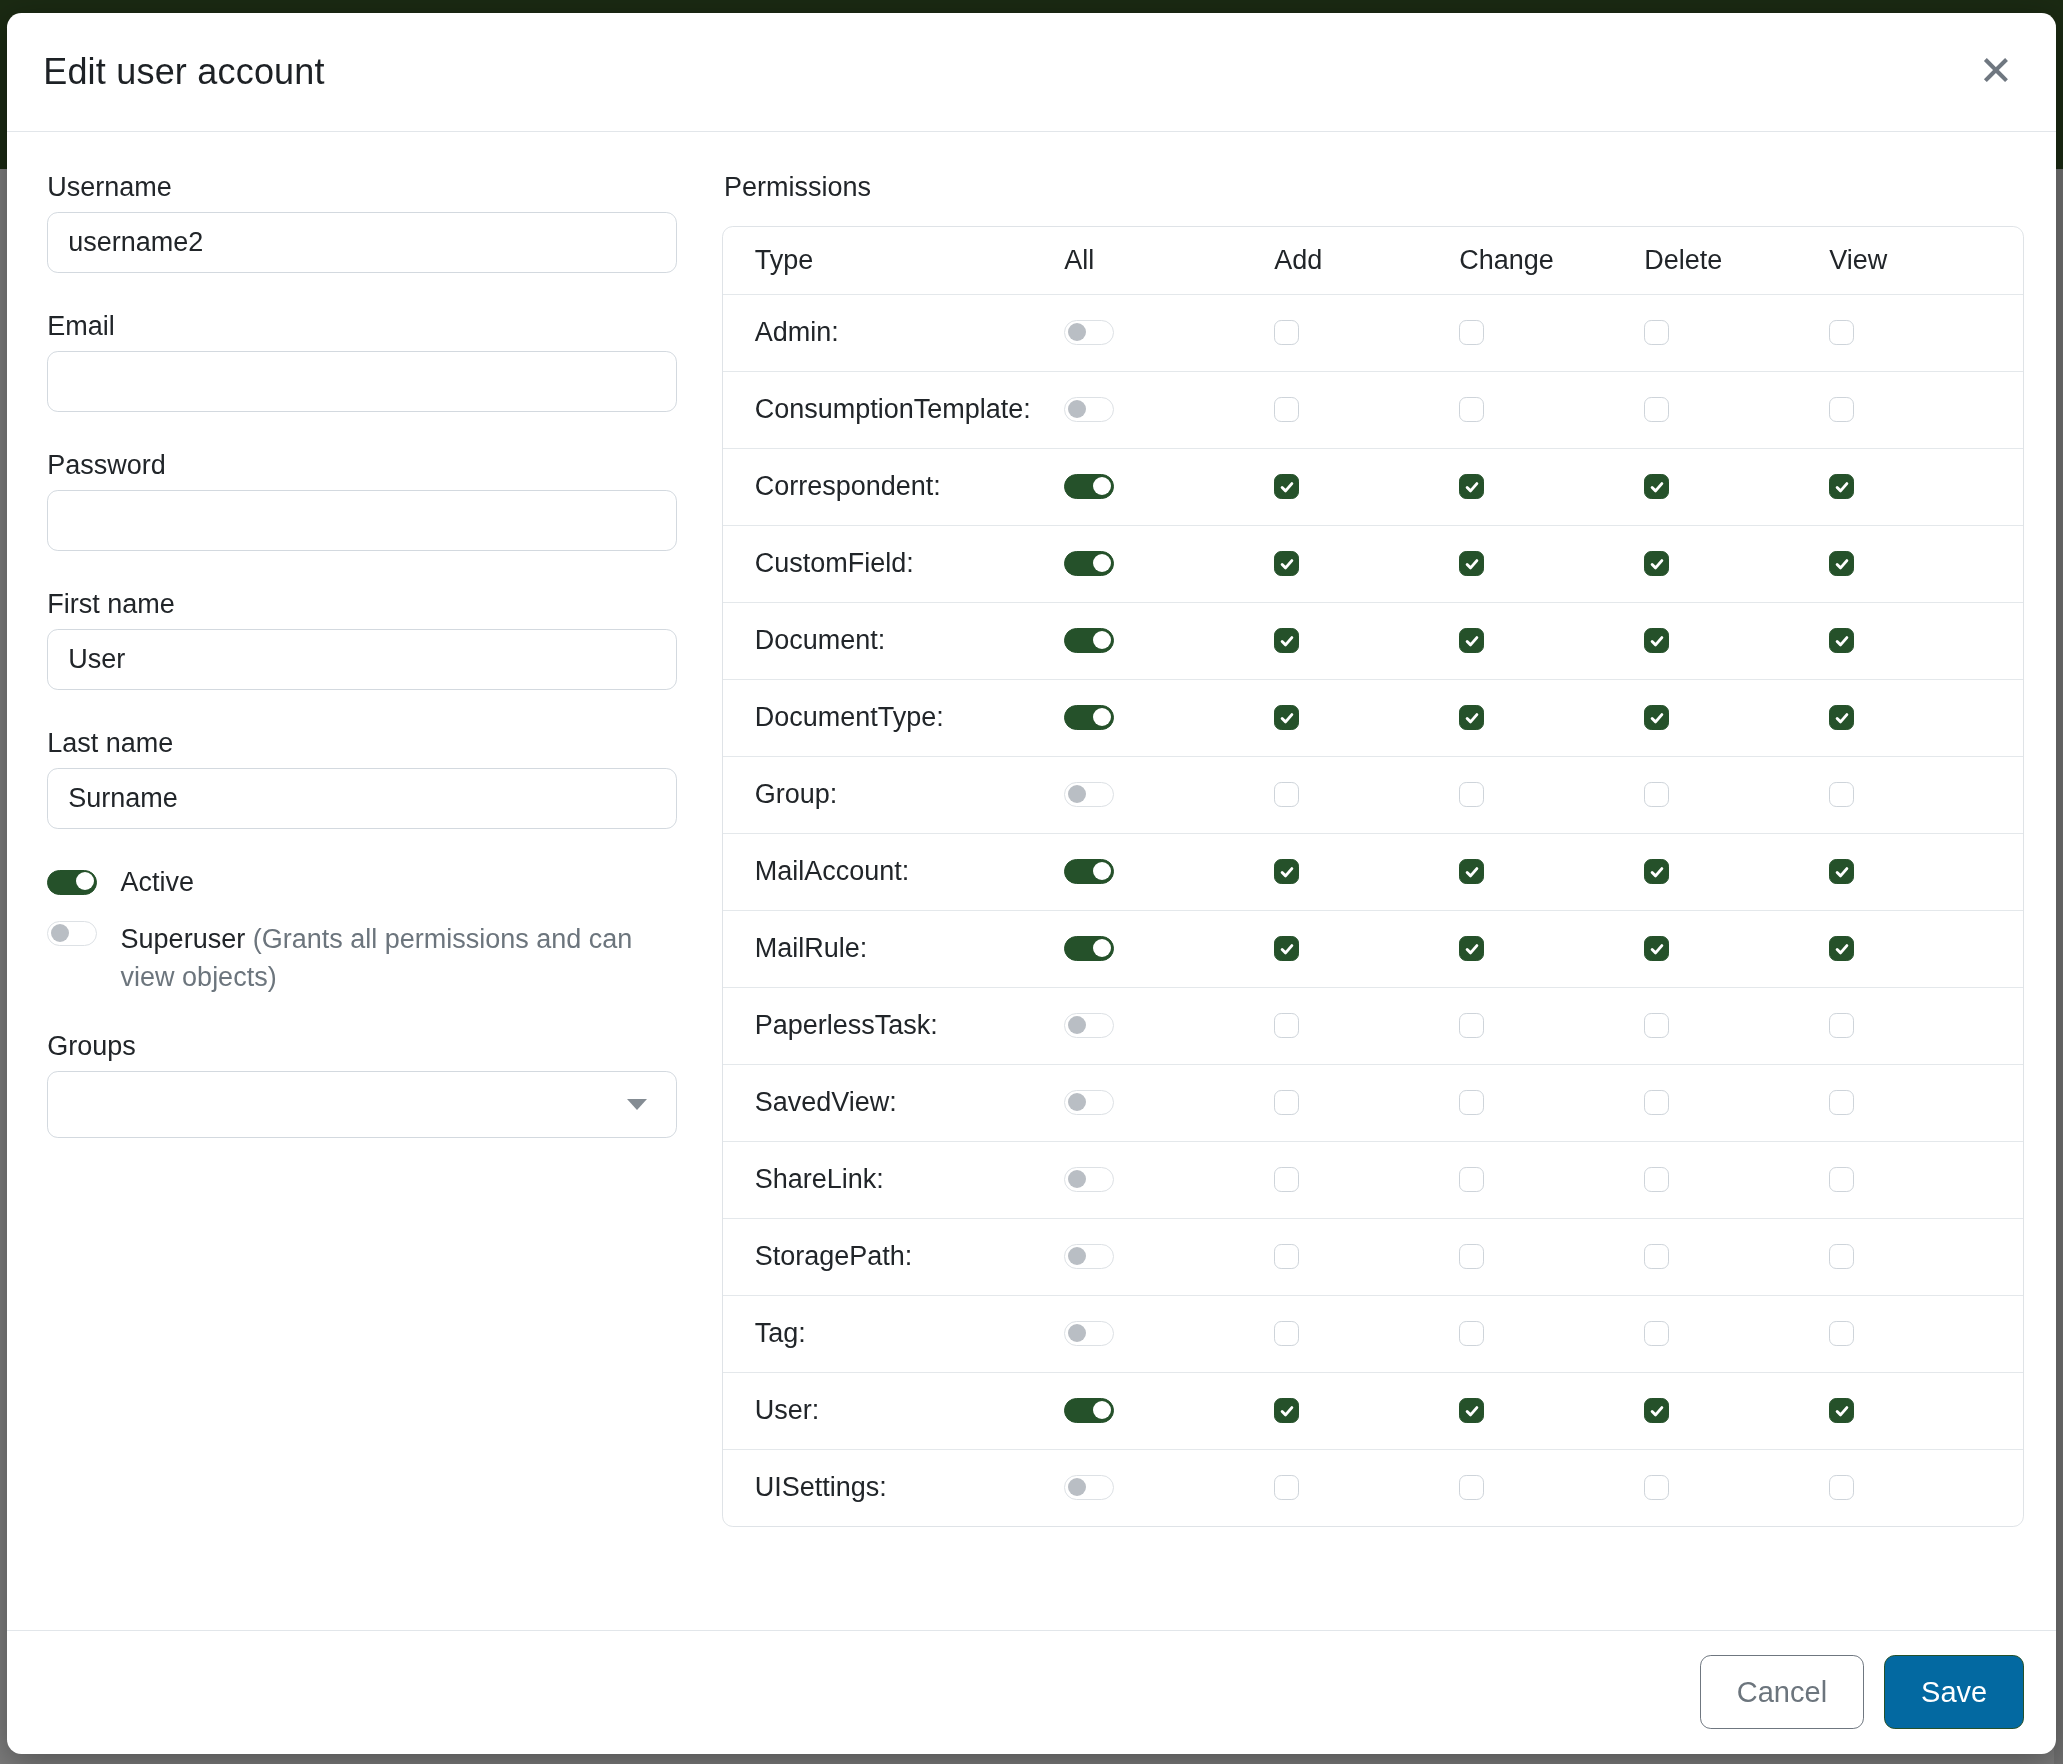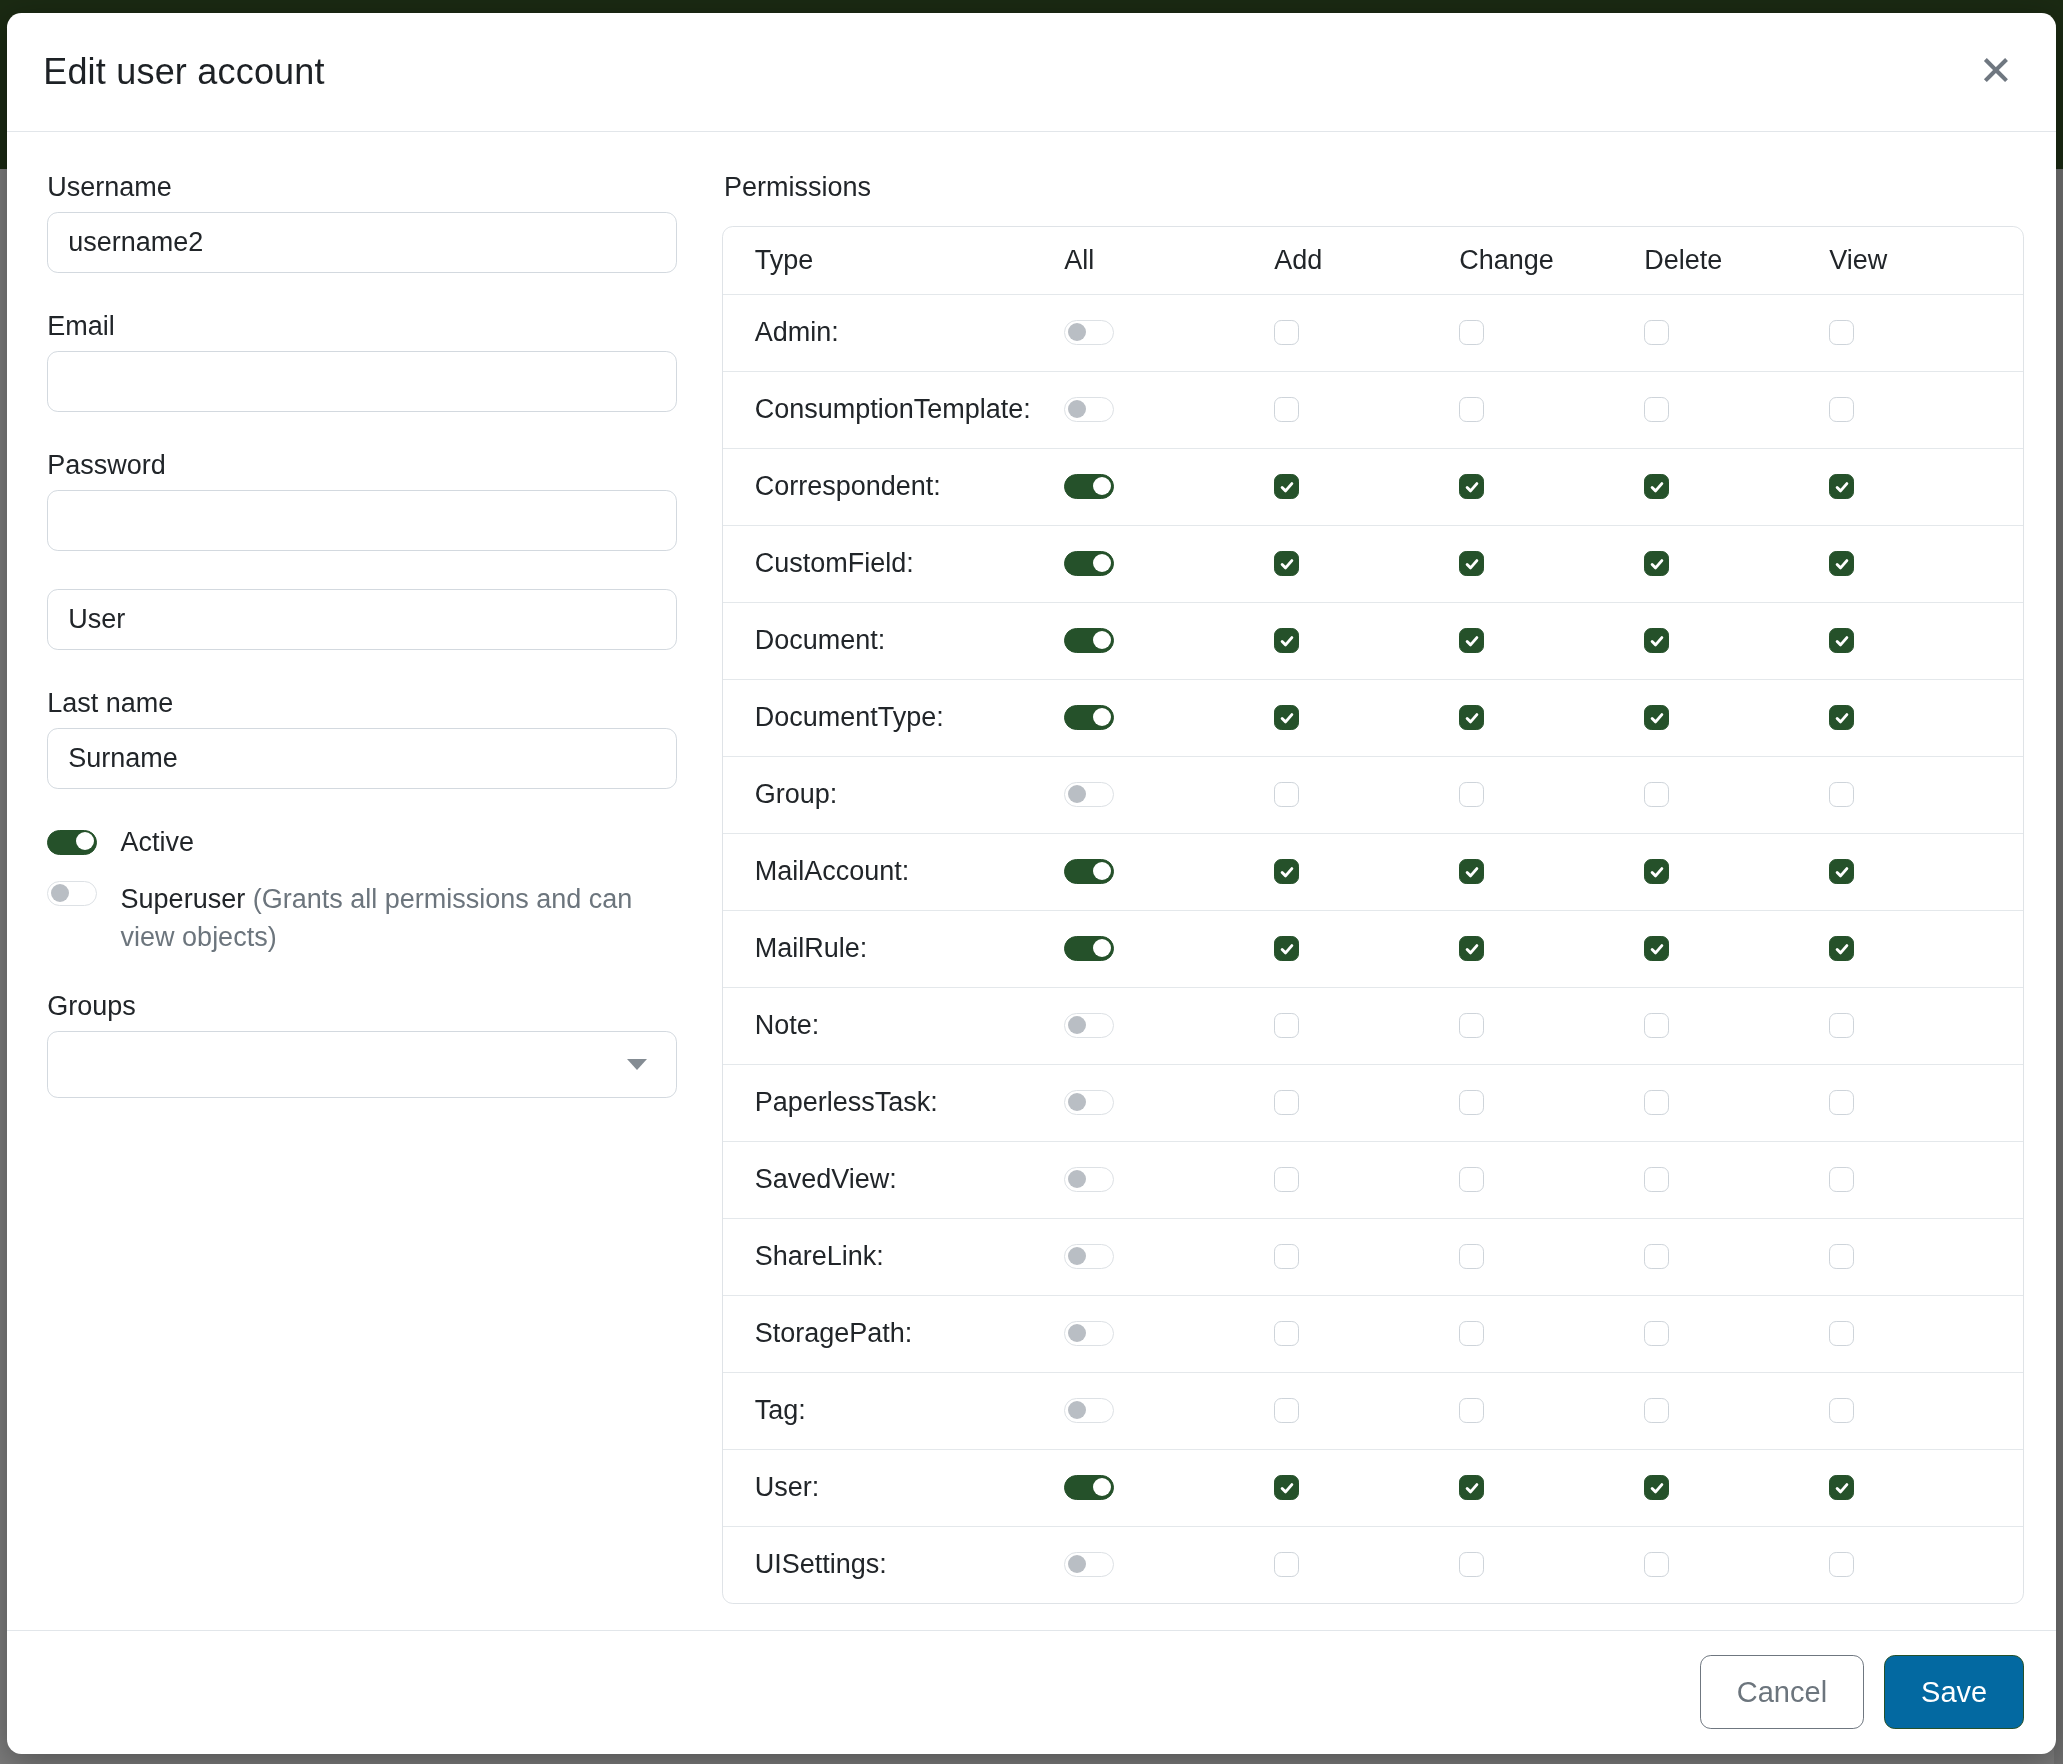--- a/index.html
+++ b/index.html
@@ -109,20 +109,21 @@
           <label class="field-label">Email</label>
           <input class="text-input" type="text" value="" style="">
         </div>
 
         <div class="fblock">
           <label class="field-label">Password</label>
           <input class="text-input" type="password" value="" style="">
         </div>
 
         <div class="fblock">
+          <label class="field-label">First name</label>
           <input class="text-input" type="text" value="User" style="">
         </div>
 
         <div class="fblock">
           <label class="field-label">Last name</label>
           <input class="text-input" type="text" value="Surname" style="">
         </div>
 
         <div class="trow trow-active">
           <button class="switch on" role="switch" aria-checked="true">
@@ -448,42 +449,20 @@
               <div class="pcell">
                 <button class="cb checked" role="checkbox" aria-checked="true">
                   <svg viewBox="0 0 20 20">
                     <path d="M4.6 10.6 L8.4 14.3 L15.4 6.2" fill="none" stroke="#ffffff" stroke-width="3.2" stroke-linecap="round" stroke-linejoin="round"></path>
                   </svg>
                 </button>
               </div>
             </div>
             <div class="prow">
               <div class="pcell first">
-                <span class="type-label">Note:</span>
-              </div>
-              <div class="pcell">
-                <button class="switch" role="switch" aria-checked="false">
-                  <span class="knob"></span>
-                </button>
-              </div>
-              <div class="pcell">
-                <button class="cb" role="checkbox" aria-checked="false"></button>
-              </div>
-              <div class="pcell">
-                <button class="cb" role="checkbox" aria-checked="false"></button>
-              </div>
-              <div class="pcell">
-                <button class="cb" role="checkbox" aria-checked="false"></button>
-              </div>
-              <div class="pcell">
-                <button class="cb" role="checkbox" aria-checked="false"></button>
-              </div>
-            </div>
-            <div class="prow">
-              <div class="pcell first">
                 <span class="type-label">PaperlessTask:</span>
               </div>
               <div class="pcell">
                 <button class="switch" role="switch" aria-checked="false">
                   <span class="knob"></span>
                 </button>
               </div>
               <div class="pcell">
                 <button class="cb" role="checkbox" aria-checked="false"></button>
               </div>

